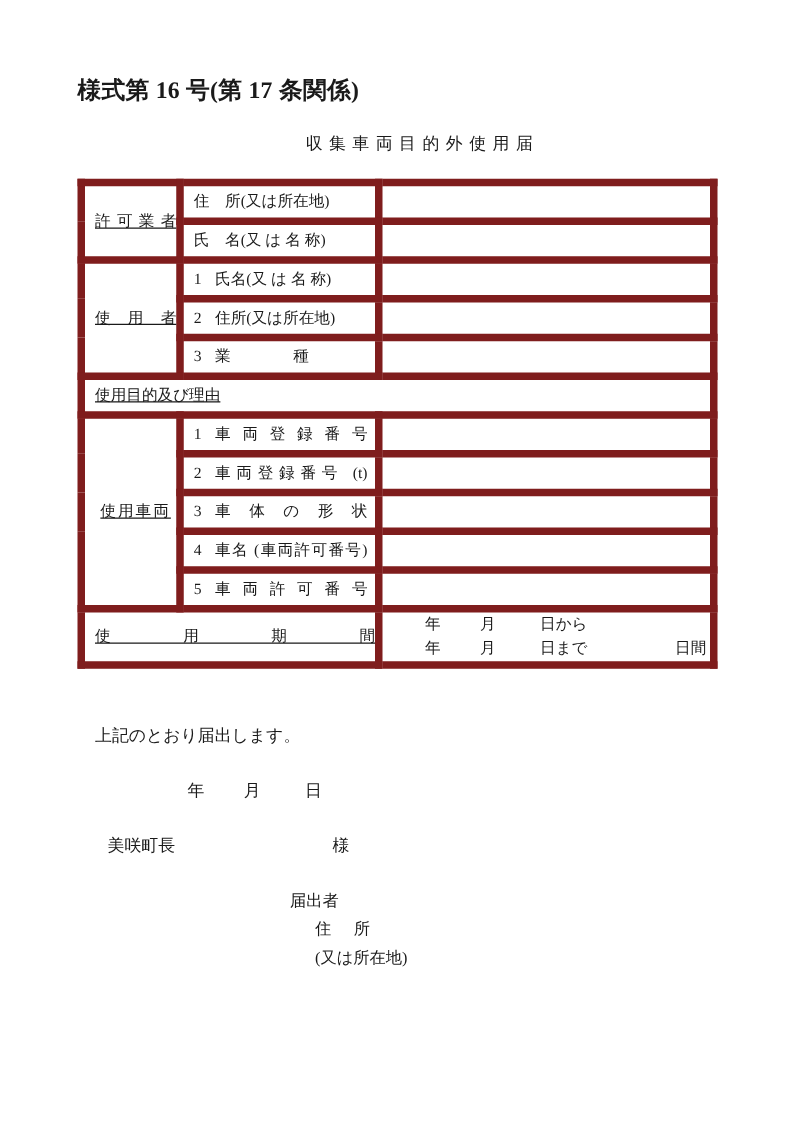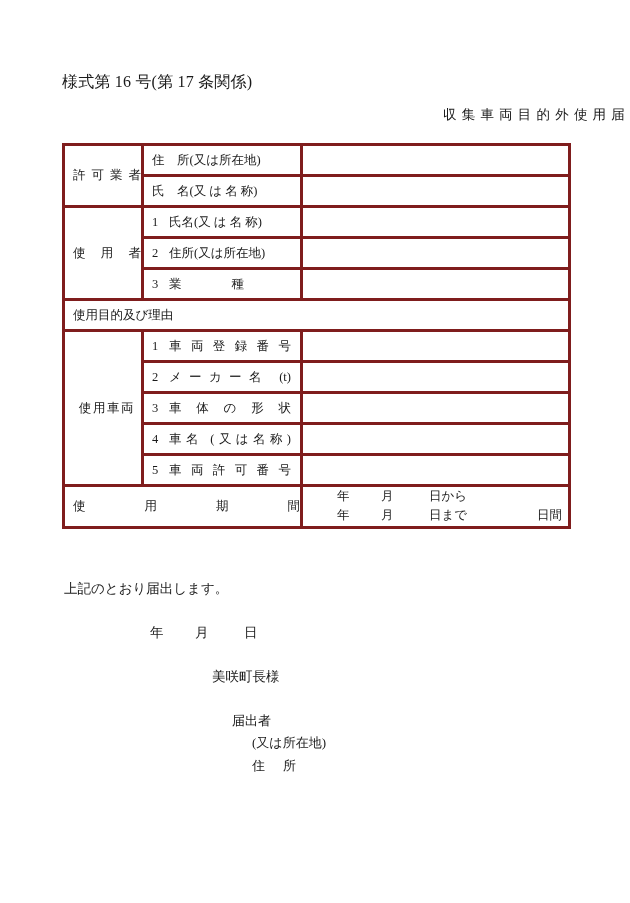--- a/index.html
+++ b/index.html
@@ -18,55 +18,57 @@
 
   .page {
     position: absolute;
     inset: 0;
   }
 
   
   .form-number {
     position: absolute;
     left: 62px;
-    top: 72px;
-    font-size: 16px;
+    top: 59px;
+    font-size: 19px;
     letter-spacing: 0.2px;
     white-space: nowrap;
+    font-weight: bold;
   }
 
   
   .doc-title {
     position: absolute;
     left: 0;
     right: 0;
     top: 106px;
-    text-align: right;
+    text-align: center;
     font-size: 13.5px;
     letter-spacing: 5.2px;
     padding-left: 46px;
     white-space: nowrap;
   }
 
   
   .form-table {
     position: absolute;
     left: 62px;
     top: 143px;
     width: 506px;
     border-collapse: collapse;
     table-layout: fixed;
   }
   .form-table td {
-    border: 3px solid #7f1d1d;
+    border: 6px solid #7f1d1d;
     font-size: 12.5px;
     padding: 0 0 0 8px;
     vertical-align: middle;
     height: 31px;
     box-sizing: border-box;
+    text-decoration: underline;
   }
 
   .col-a { width: 79px; }
   .col-b { width: 159px; }
   .col-c { width: 268px; }
 
   
   .group-label {
     text-align: center;
     padding: 0 9px;
@@ -125,21 +127,21 @@
     padding-left: 26px;
   }
   .period-line .yy { display: inline-block; width: 44px; }
   .period-line .mm { display: inline-block; width: 48px; }
   .period-line .dd { display: inline-block; width: 108px; }
   .period-line .days { display: inline-block; }
 
   
   .declaration {
     position: absolute;
-    left: 64px;
+    left: 76px;
     top: 580px;
     font-size: 13.5px;
     white-space: nowrap;
   }
 
   .date-line {
     position: absolute;
     left: 150px;
     top: 624px;
     font-size: 13.5px;
@@ -149,21 +151,21 @@
   .date-line .yy { display: inline-block; width: 45px; }
   .date-line .mm { display: inline-block; width: 49px; }
 
   .addressee {
     position: absolute;
     left: 86px;
     top: 668px;
     font-size: 13.5px;
     white-space: nowrap;
   }
-  .addressee .mayor { display: inline-block; width: 180px; text-align: right; }
+  .addressee .mayor { display: inline-block; width: 180px; }
   .addressee .honorific { display: inline-block; }
 
   .submitter {
     position: absolute;
     left: 232px;
     top: 710px;
     font-size: 13px;
     line-height: 1.72;
     white-space: nowrap;
   }
@@ -244,33 +246,33 @@
         <td class="group-label tight" rowspan="5">
           <span class="spread">使用車両</span>
         </td>
         <td class="item-cell">
           <span class="num">1</span><span class="lbl-spread">車両登録番号</span>
         </td>
         <td class="value-cell"></td>
       </tr>
       <tr>
         <td class="item-cell">
-          <span class="num">2</span><span class="lbl-spread">メーカー名 (t)</span>
+          <span class="num">2</span><span class="lbl-spread">車両登録番号 (t)</span>
         </td>
         <td class="value-cell"></td>
       </tr>
       <tr>
         <td class="item-cell">
           <span class="num">3</span><span class="lbl-spread">車体の形状</span>
         </td>
         <td class="value-cell"></td>
       </tr>
       <tr>
         <td class="item-cell">
-          <span class="num">4</span><span class="lbl-spread">車名 (又は名称)</span>
+          <span class="num">4</span><span class="lbl-spread">車名 (車両許可番号)</span>
         </td>
         <td class="value-cell"></td>
       </tr>
       <tr>
         <td class="item-cell">
           <span class="num">5</span><span class="lbl-spread">車両許可番号</span>
         </td>
         <td class="value-cell"></td>
       </tr>
 
@@ -293,19 +295,19 @@
   <div class="date-line">
     <span class="yy">年</span><span class="mm">月</span><span>日</span>
   </div>
 
   <div class="addressee">
     <span class="mayor">美咲町長</span><span class="honorific">様</span>
   </div>
 
   <div class="submitter">
     <span class="sub-head">届出者</span>
-    <span class="sub-item">(又は所在地)</span>
     <span class="sub-item">
       <span class="pair">住　所</span>
     </span>
+    <span class="sub-item">(又は所在地)</span>
   </div>
 
 </div>
 
 </body></html>

